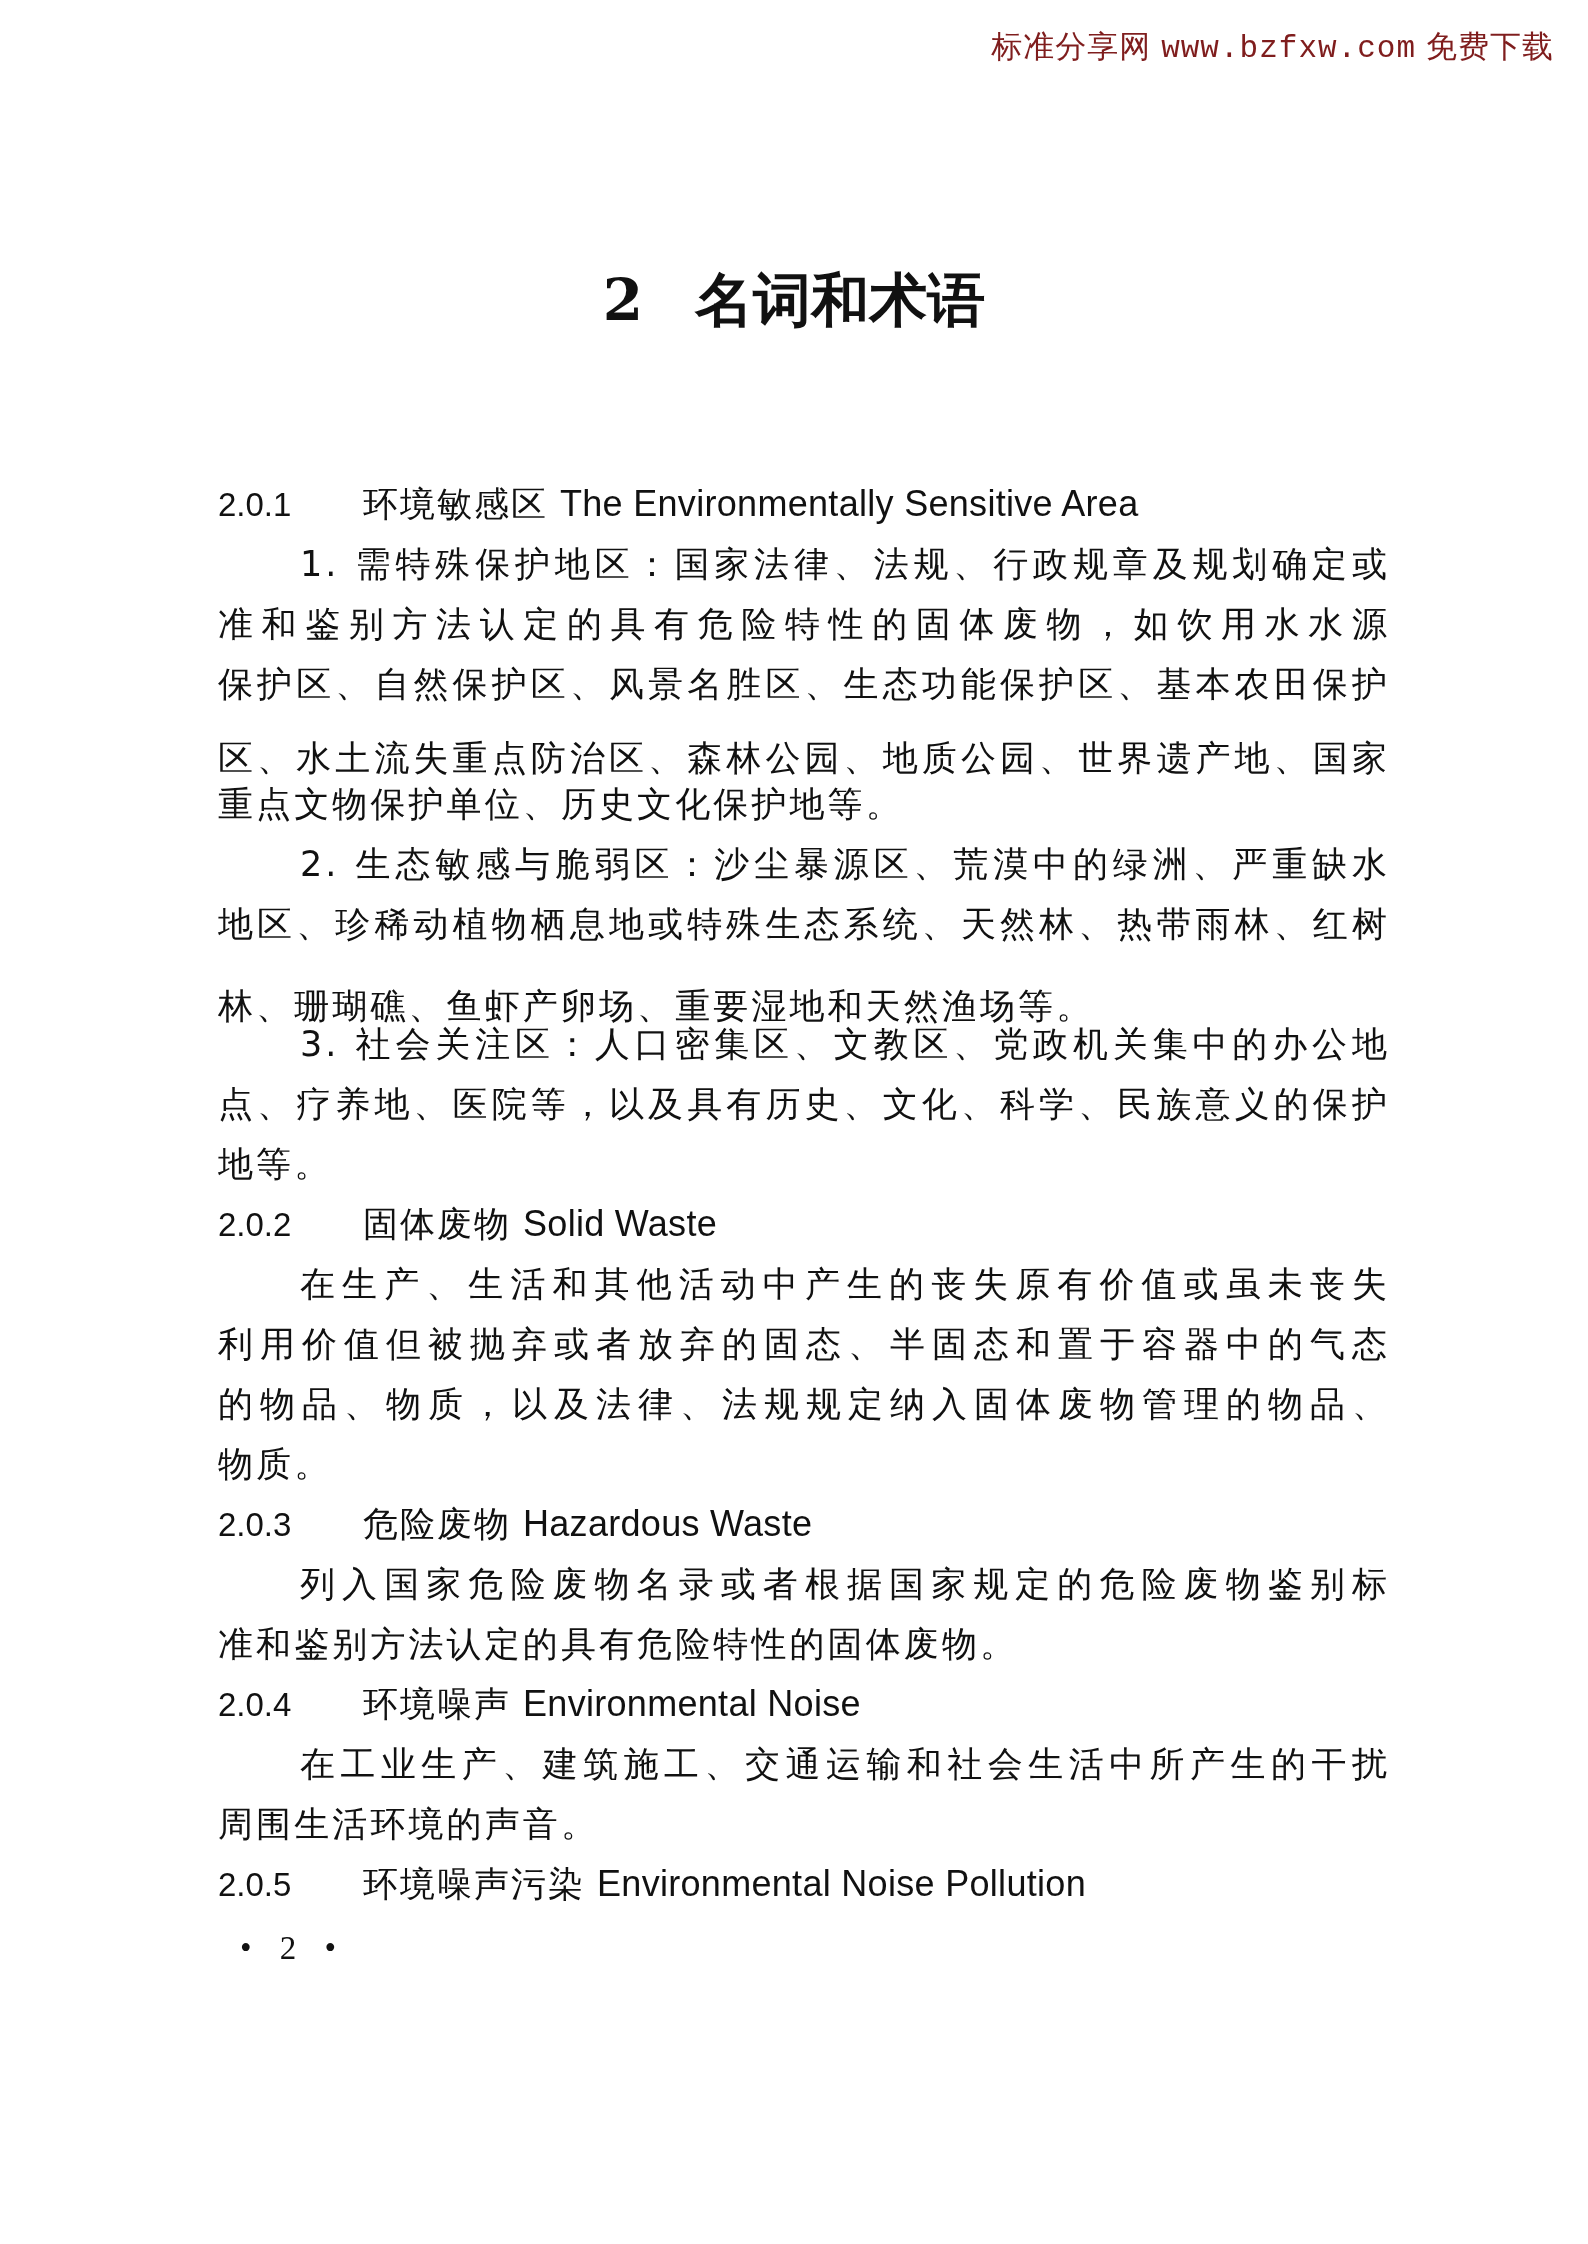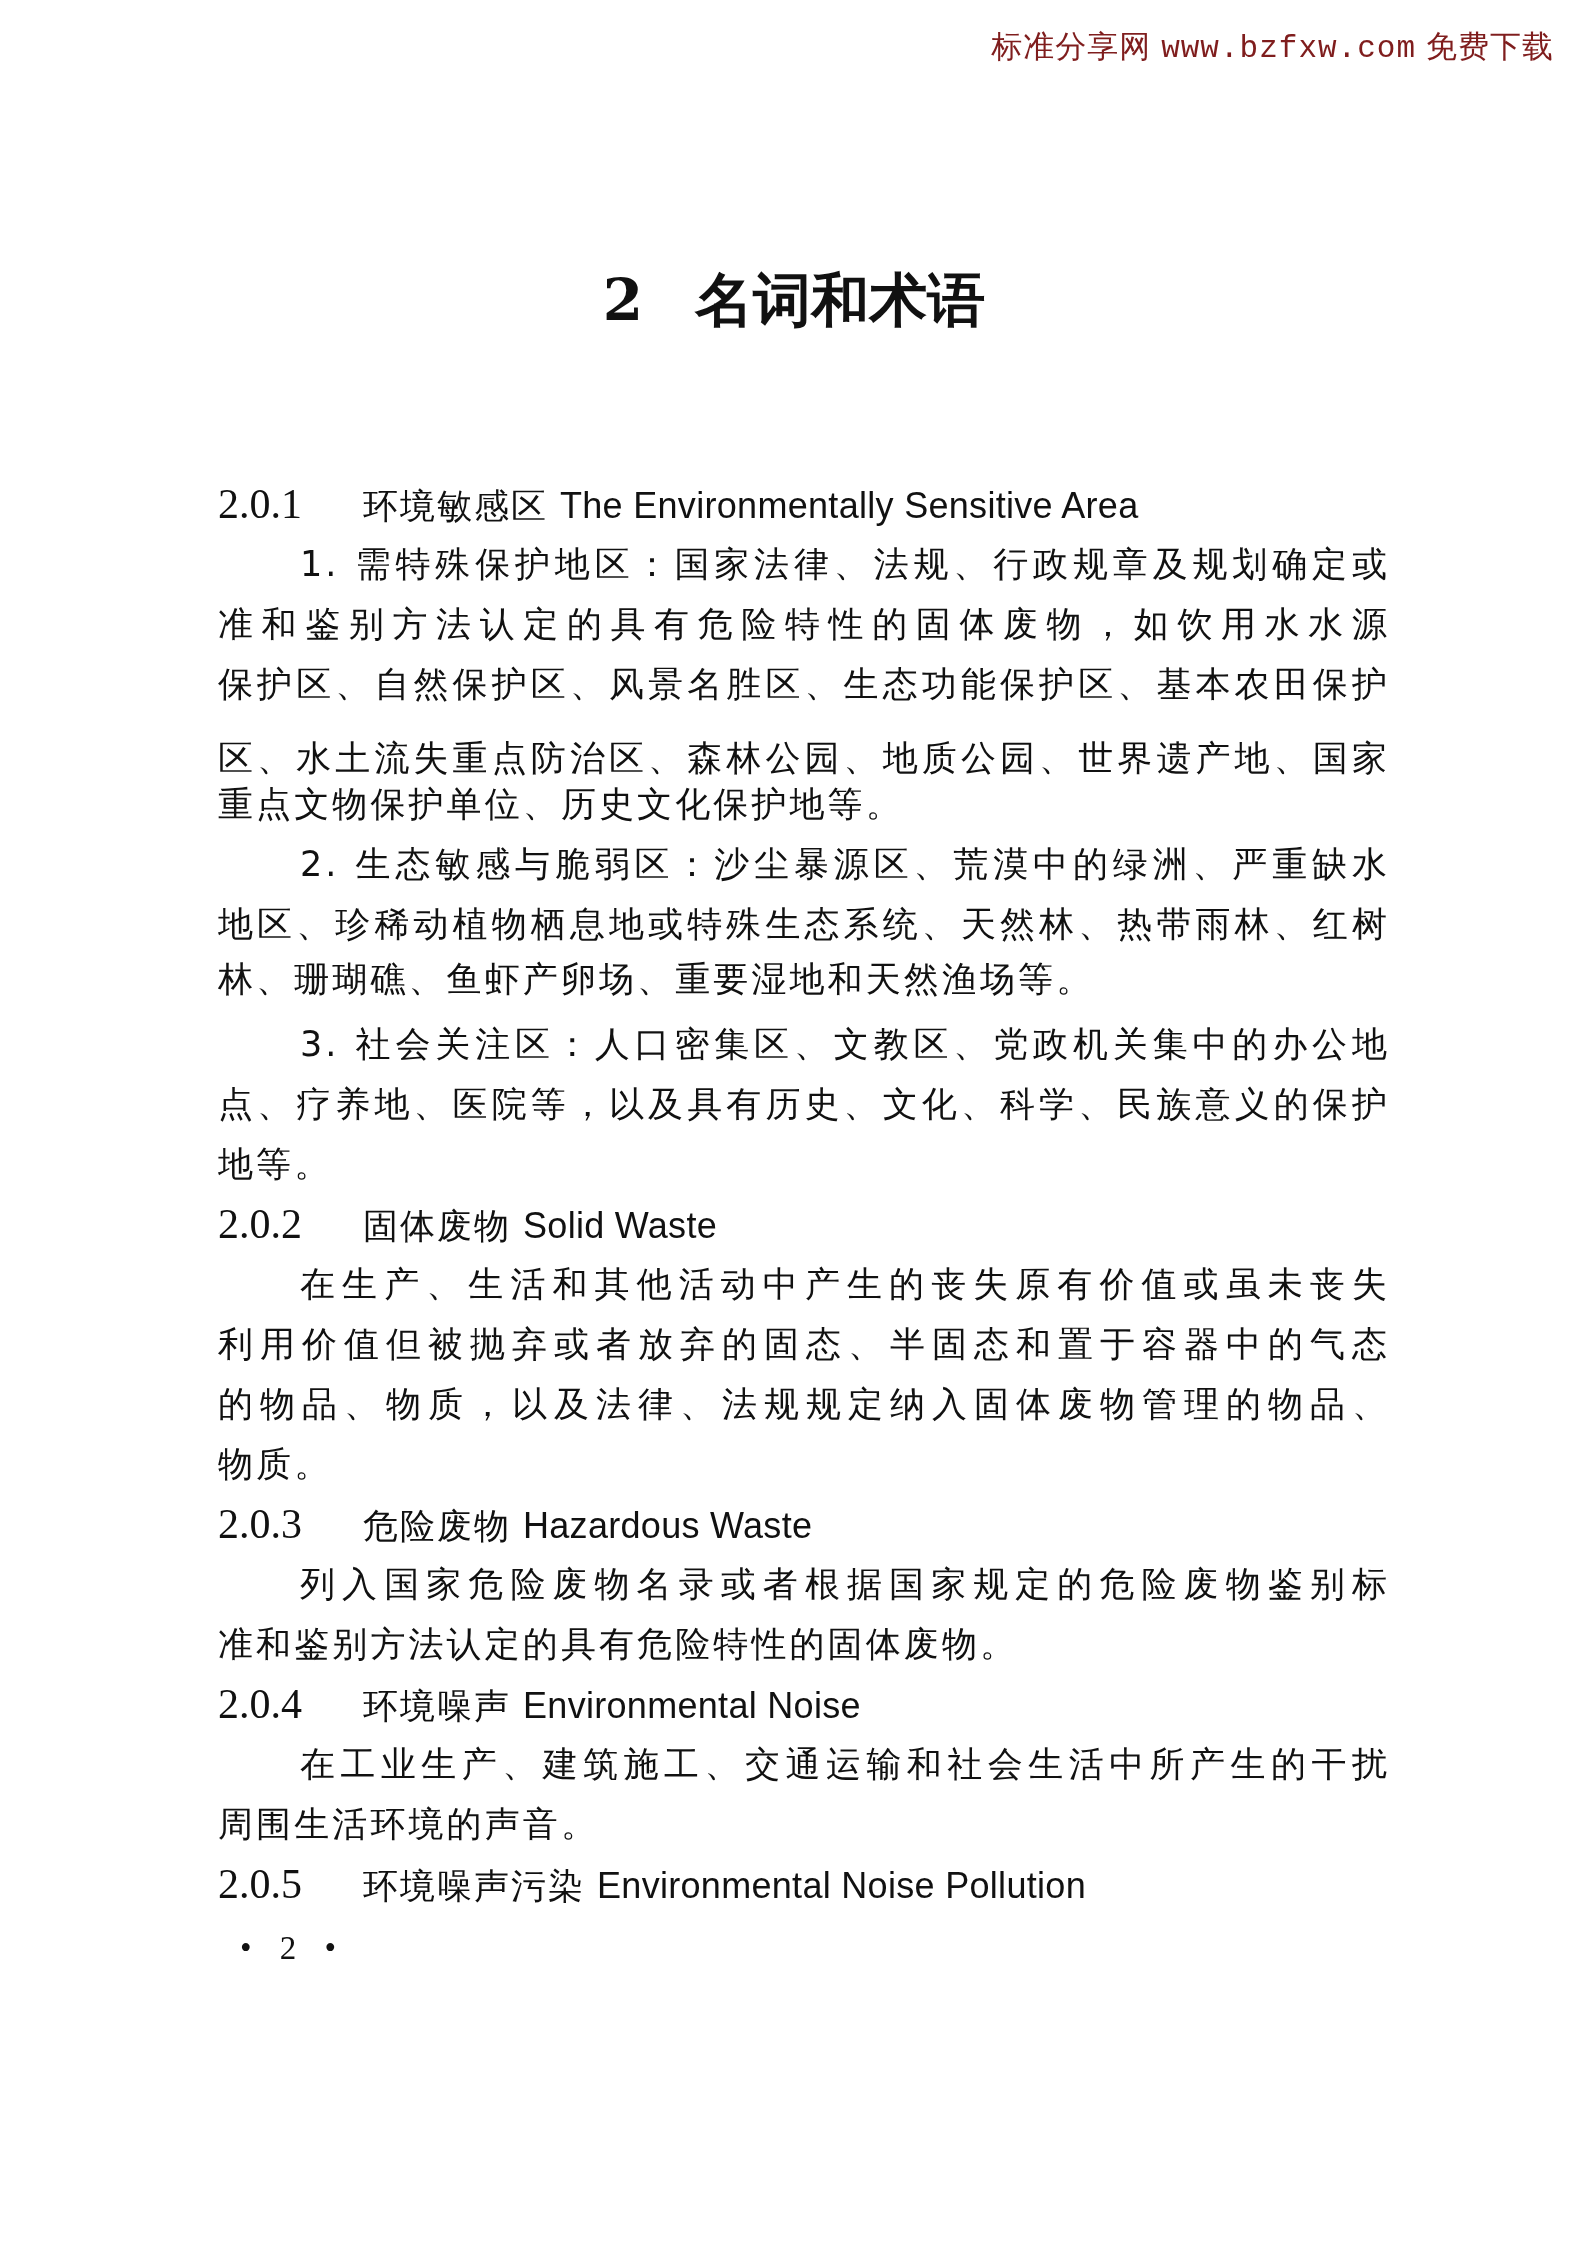--- a/index.html
+++ b/index.html
@@ -57,22 +57,22 @@
     text-align-last: justify;
   }
   .line.indent {
     left: 300px;
     width: 1090px;
   }
   .clause {
     letter-spacing: 0;
   }
   .clause .clause-no {
-    font-family: Liberation Serif, serif;
-    font-size: 42px;
+    font-family: Liberation Sans, sans-serif;
+    font-size: 33px;
     display: inline-block;
     width: 145px;
   }
   .clause .clause-cn {
     font-family: "DejaVu Sans", "Liberation Sans", sans-serif;
     letter-spacing: 2px;
     margin-right: 12px;
   }
   .clause .clause-en {
     font-family: Liberation Sans, sans-serif;
@@ -103,21 +103,21 @@
   <span class="clause-no">2.0.1</span><span class="clause-cn">环境敏感区</span><span class="clause-en">The Environmentally Sensitive Area</span>
 </div>
 <div class="line indent justify" style="top:534px">1. 需特殊保护地区：国家法律、法规、行政规章及规划确定或</div>
 <div class="line justify" style="top:594px">准和鉴别方法认定的具有危险特性的固体废物，如饮用水水源</div>
 <div class="line justify" style="top:654px">保护区、自然保护区、风景名胜区、生态功能保护区、基本农田保护</div>
 <div class="line justify" style="top:728px">区、水土流失重点防治区、森林公园、地质公园、世界遗产地、国家</div>
 <div class="line" style="top:774px">重点文物保护单位、历史文化保护地等。</div>
 
 <div class="line indent justify" style="top:834px">2. 生态敏感与脆弱区：沙尘暴源区、荒漠中的绿洲、严重缺水</div>
 <div class="line justify" style="top:894px">地区、珍稀动植物栖息地或特殊生态系统、天然林、热带雨林、红树</div>
-<div class="line" style="top:949px">林、珊瑚礁、鱼虾产卵场、重要湿地和天然渔场等。</div>
+<div class="line" style="top:976px">林、珊瑚礁、鱼虾产卵场、重要湿地和天然渔场等。</div>
 
 <div class="line indent justify" style="top:1014px">3. 社会关注区：人口密集区、文教区、党政机关集中的办公地</div>
 <div class="line justify" style="top:1074px">点、疗养地、医院等，以及具有历史、文化、科学、民族意义的保护</div>
 <div class="line" style="top:1134px">地等。</div>
 
 <div class="line clause" style="top:1194px">
   <span class="clause-no">2.0.2</span><span class="clause-cn">固体废物</span><span class="clause-en">Solid Waste</span>
 </div>
 <div class="line indent justify" style="top:1254px">在生产、生活和其他活动中产生的丧失原有价值或虽未丧失</div>
 <div class="line justify" style="top:1314px">利用价值但被抛弃或者放弃的固态、半固态和置于容器中的气态</div>

